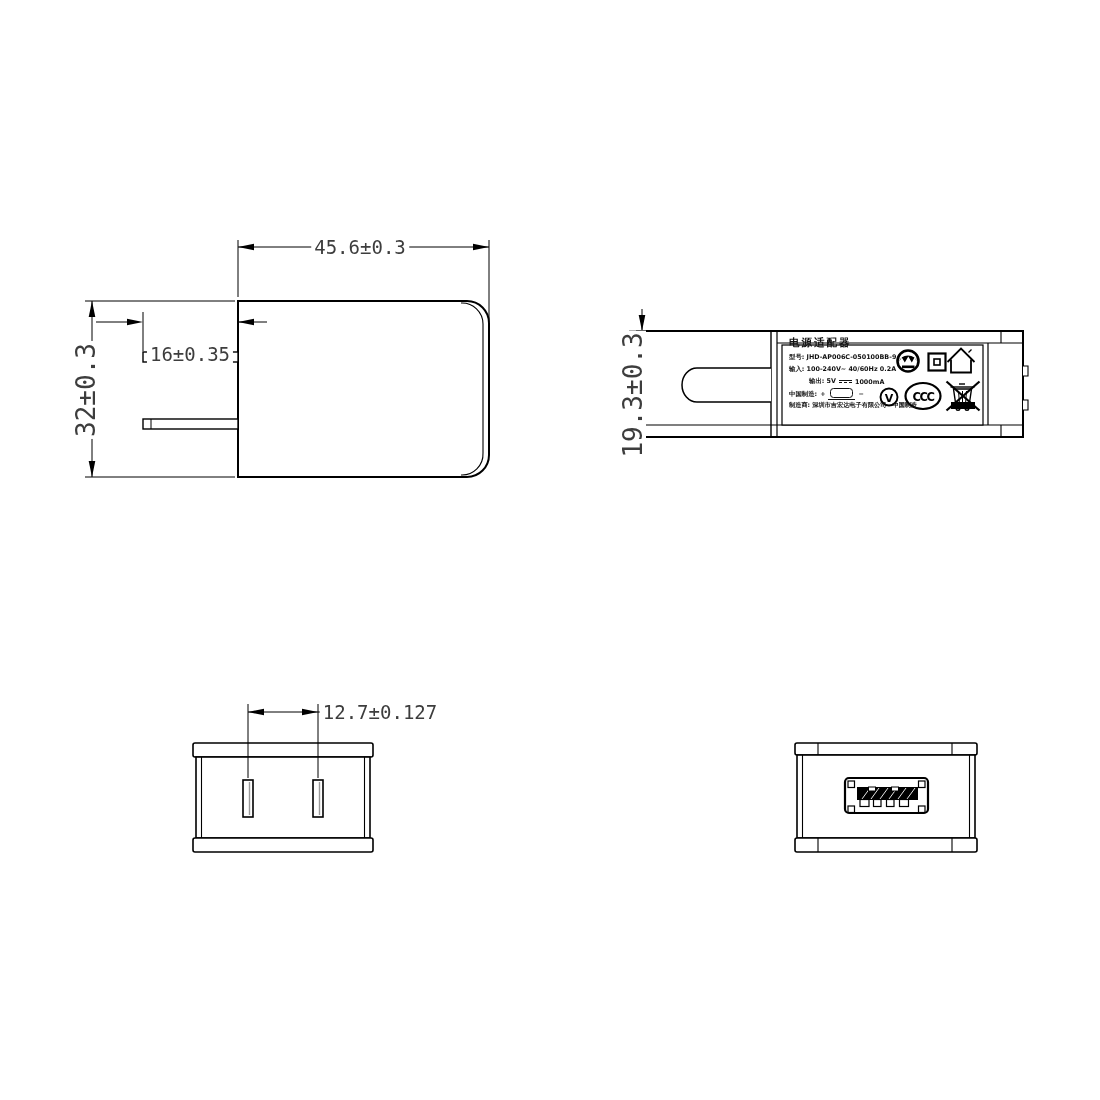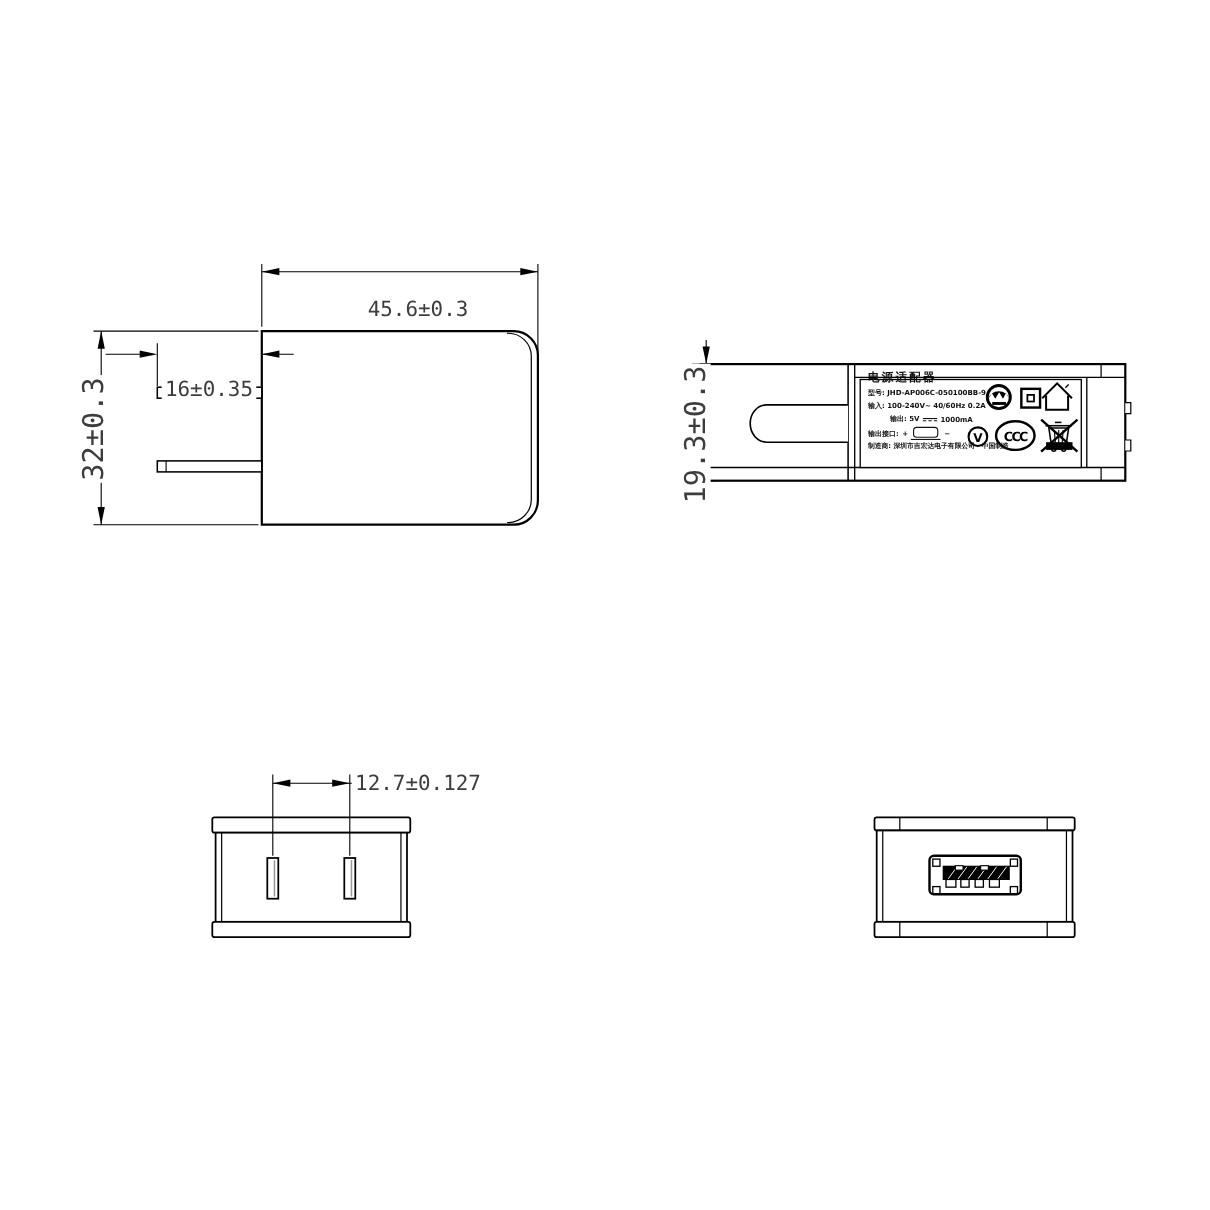--- a/index.html
+++ b/index.html
@@ -168,40 +168,40 @@
       <rect x="868.5" y="787" width="7" height="4" fill="#fff" stroke="#000" stroke-width="1"></rect>
       <rect x="891.5" y="787" width="7" height="4" fill="#fff" stroke="#000" stroke-width="1"></rect>
       <rect x="860" y="799.5" width="9" height="7" fill="#fff" stroke-width="1.2"></rect>
       <rect x="873.5" y="799.5" width="7.5" height="7" fill="#fff" stroke-width="1.2"></rect>
       <rect x="886.5" y="799.5" width="7.5" height="7" fill="#fff" stroke-width="1.2"></rect>
       <rect x="899.5" y="799.5" width="9" height="7" fill="#fff" stroke-width="1.2"></rect>
     </g>
   </g>
 </svg>
 
-  <div class="dim h" style="left:380px;top:247px;margin-top:34px;">45.6±0.3</div>
+  <div class="dim h" style="left:360px;top:247px;">45.6±0.3</div>
   <div class="dim h" style="left:190px;top:322px;margin-top:32px;">16±0.35</div>
   <div class="dim v" style="left:86px;top:390px;">32±0.3</div>
   <div class="dim v" style="left:633px;top:395px;">19.3±0.3</div>
   <div class="dim h" style="left:380px;top:712px;">12.7±0.127</div>
 
   <div class="label-box">
     <div class="line l-title">电源适配器</div>
     <div class="line l-model">型号: JHD-AP006C-050100BB-9</div>
     <div class="line l-input">输入: 100-240V~  40/60Hz  0.2A</div>
     <div class="line l-output">
       <span>输出: 5V</span>
       <span class="dc">
           <i></i>
           <i class="d"></i>
         </span>
       <span>1000mA</span>
     </div>
     <div class="line l-port">
-      <span>输出接口:</span>
+      <span>中国制造:</span>
       <span>+</span>
       <span class="usb-wrap">
           <span class="usb-plug"></span>
         </span>
       <span>−</span>
     </div>
     <div class="line l-mfr">
       <span>制造商: 深圳市吉宏达电子有限公司</span>
       <span>中国制造</span>
       <span class="l-bar"></span>

